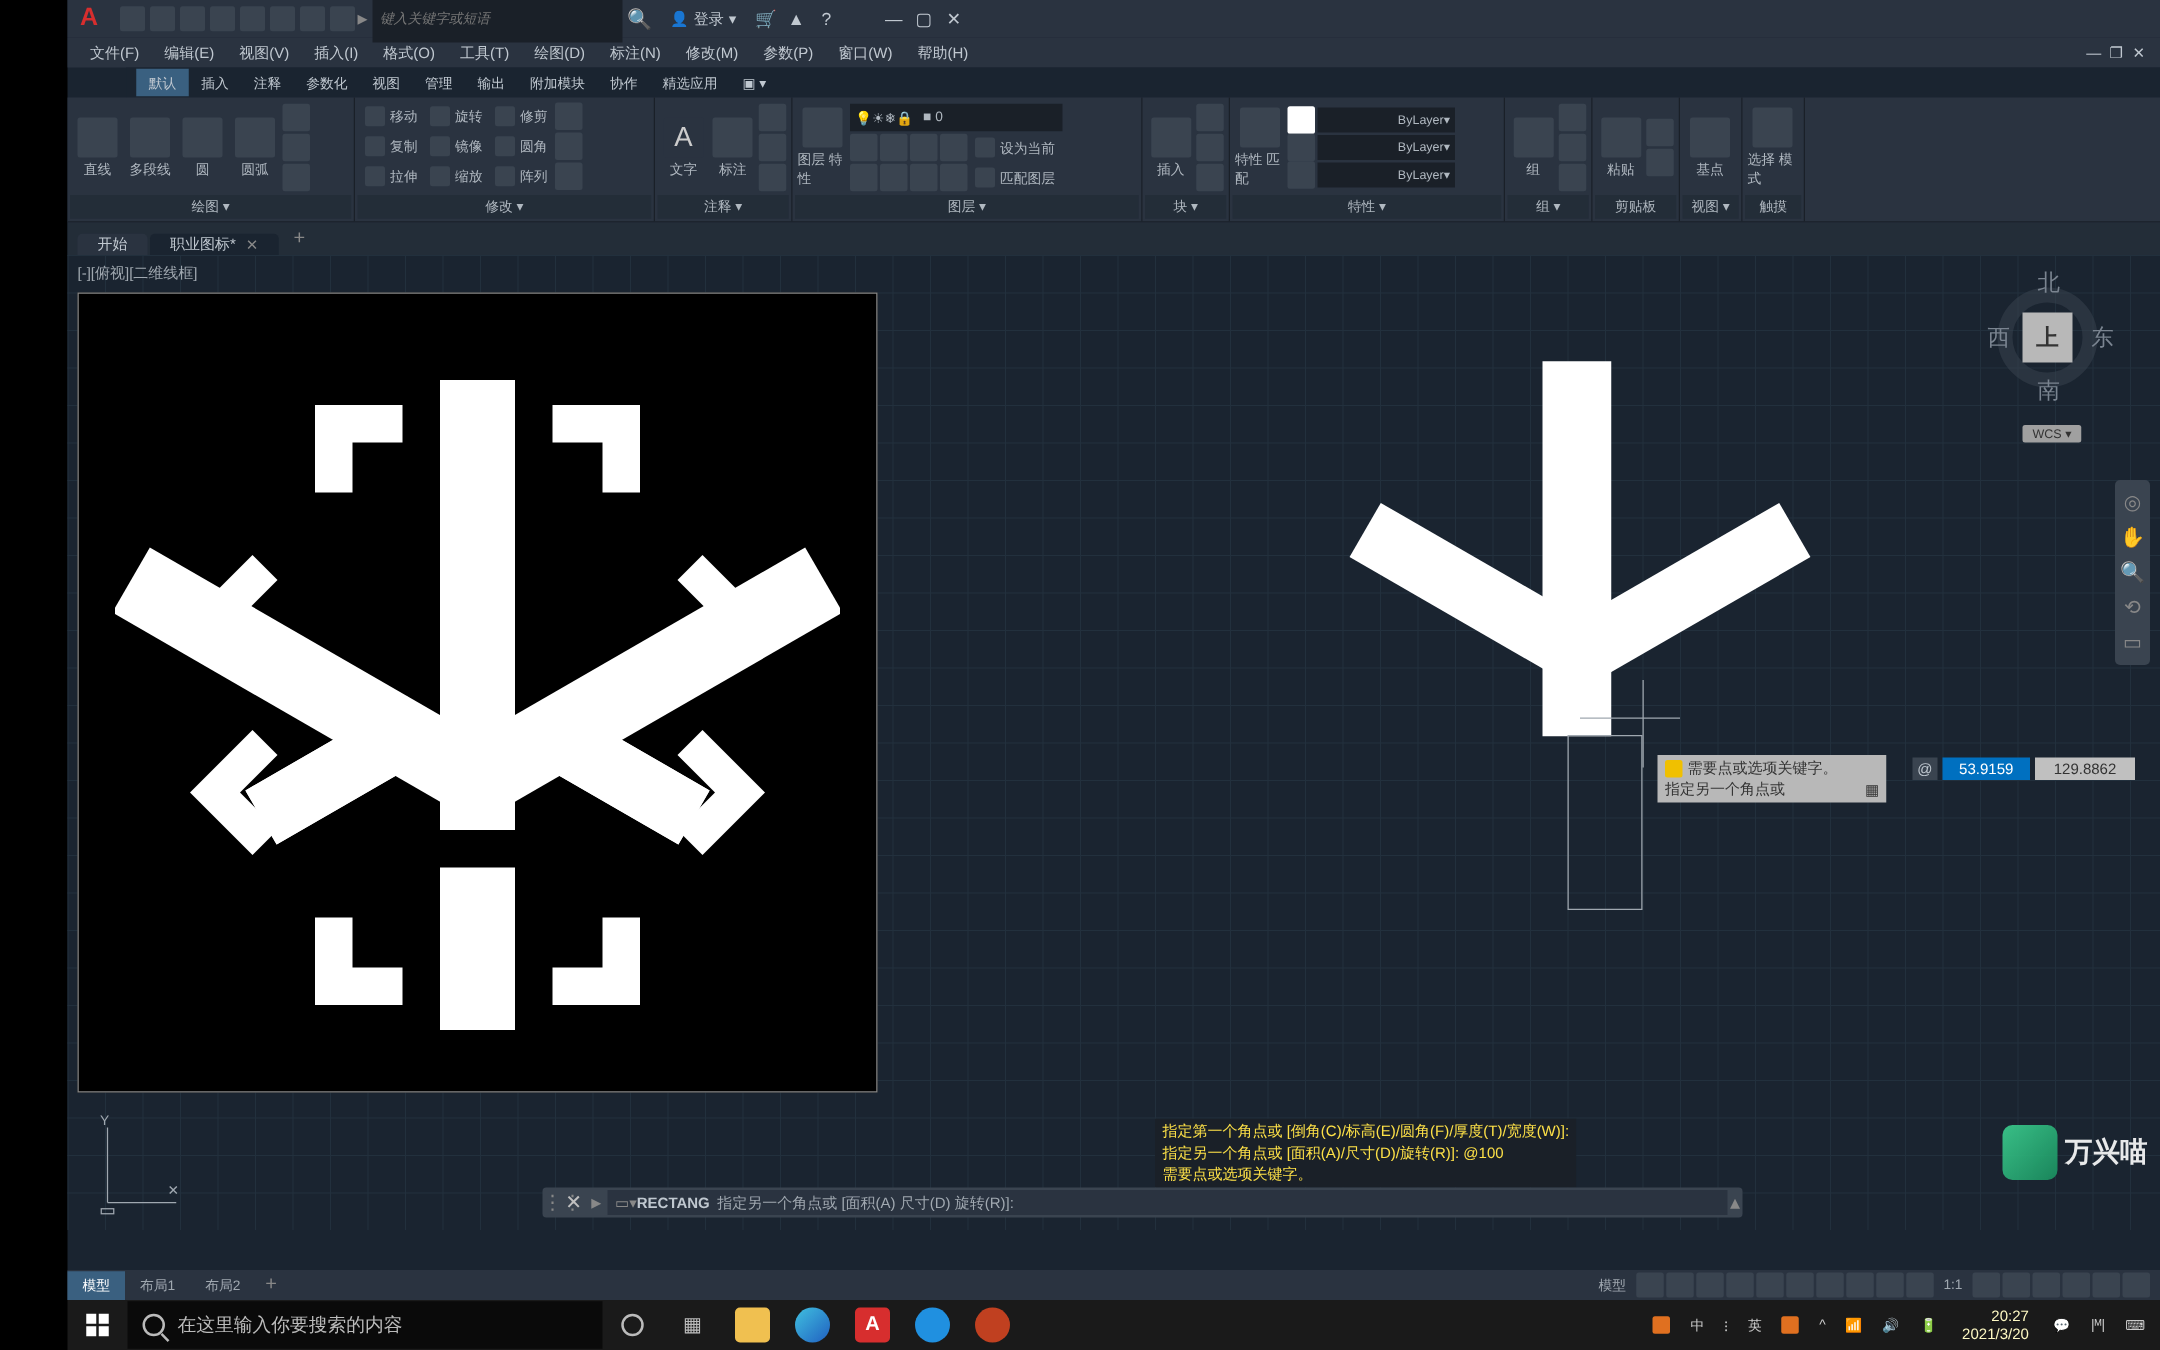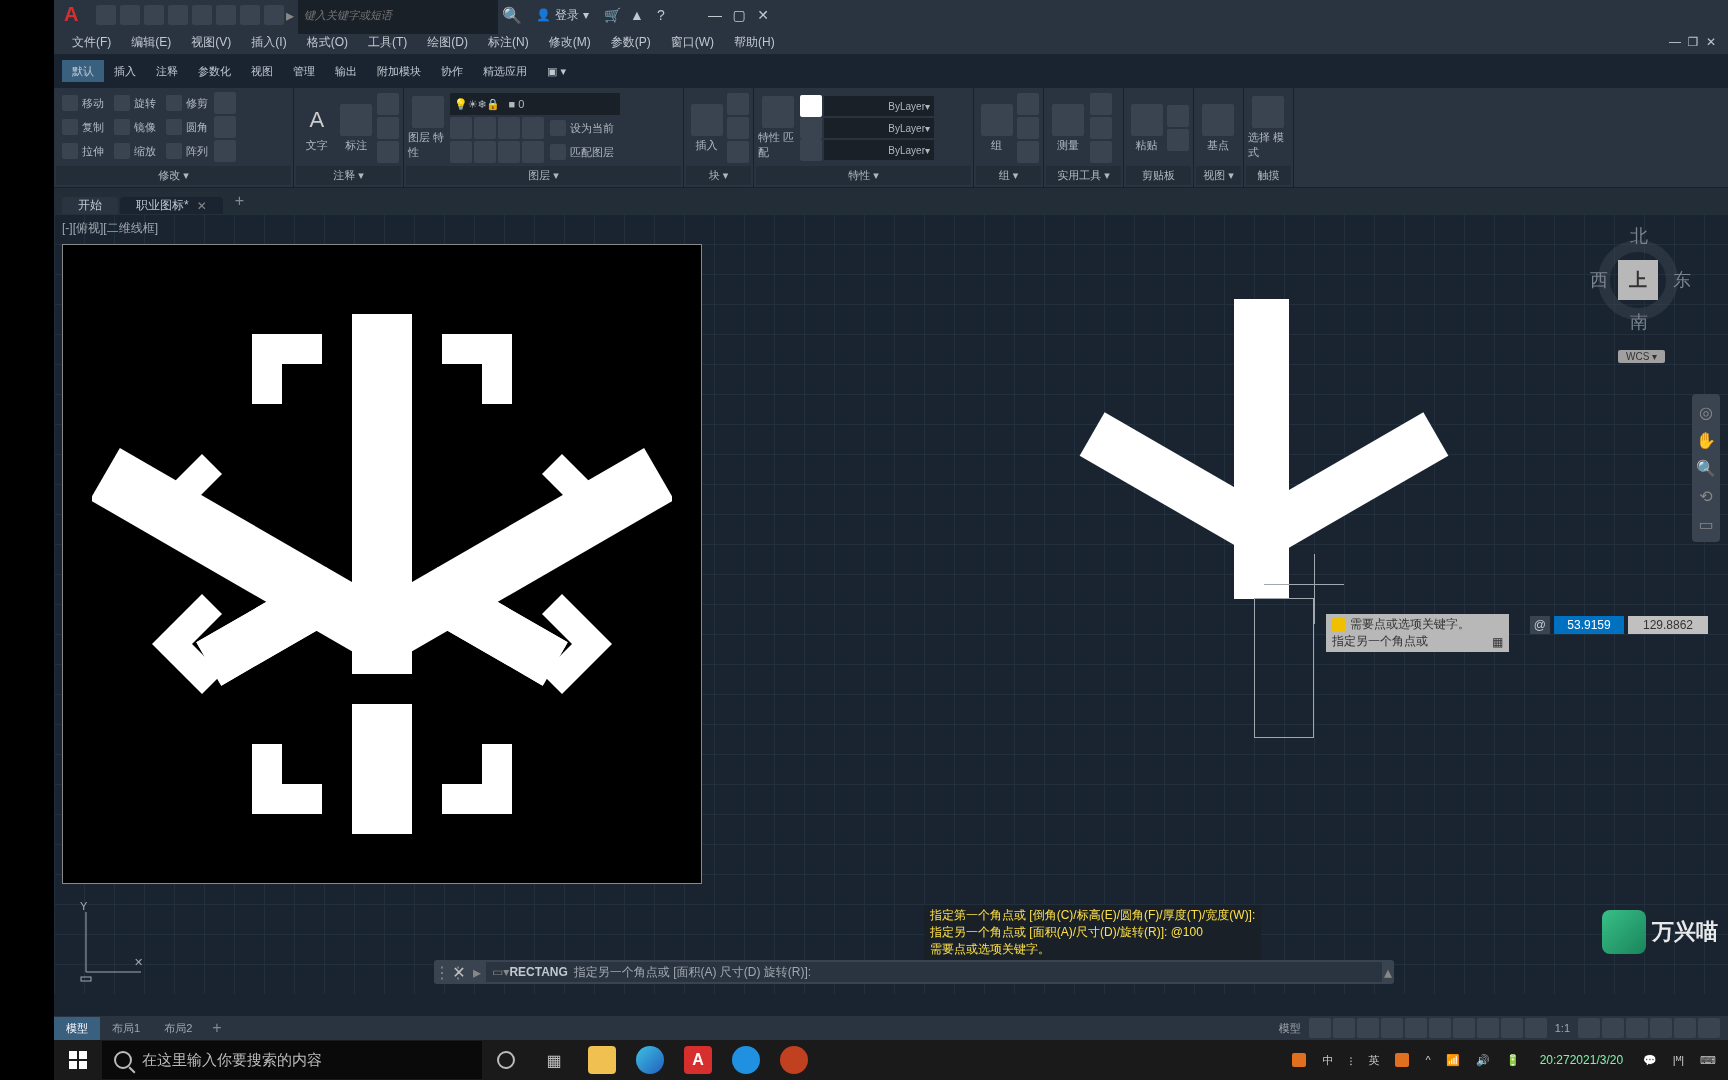--- a/index.html
+++ b/index.html
@@ -17,21 +17,21 @@
 .login-btn { color: #c0c8d0; font-size: 12px; margin: 0 12px; display: flex; align-items: center; gap: 4px; }
 .win-ctrl { width: 24px; height: 20px; color: #c0c8d0; display: flex; align-items: center; justify-content: center; font-size: 14px; }
 
 
 .menubar { height: 24px; background: #2a3340; display: flex; align-items: center; padding: 0 8px; }
 .menu-item { color: #c0c8d0; font-size: 12px; padding: 0 10px; }
 .doc-ctrl { margin-left: auto; display: flex; }
 .doc-ctrl .win-ctrl { width: 18px; font-size: 12px; }
 
 
-.tabbar { height: 34px; background: #1a2430; display: flex; align-items: center; padding: 0 8px; }
+.tabbar { height: 24px; background: #1a2430; display: flex; align-items: center; padding: 0 8px; margin-left: 47px; }
 .tab { color: #c0c8d0; font-size: 11px; padding: 0 10px; height: 22px; display: flex; align-items: center; }
 .tab.active { background: #3a6080; }
 
 
 .ribbon { height: 100px; background: #2a3340; display: flex; border-bottom: 1px solid #1a2028; }
 .panel { border-right: 1px solid #1a2028; display: flex; flex-direction: column; padding: 2px; }
 .panel-content { flex: 1; display: flex; align-items: center; gap: 2px; padding: 2px; }
 .panel-label { text-align: center; color: #b0b8c0; font-size: 11px; padding: 2px; background: #232d38; }
 .big-btn { width: 40px; display: flex; flex-direction: column; align-items: center; gap: 2px; }
 .big-btn .icon { width: 32px; height: 32px; background: #3a4450; border-radius: 2px; }
@@ -129,21 +129,21 @@
 .win-logo { width: 18px; height: 18px; display: grid; grid-template: 1fr 1fr / 1fr 1fr; gap: 2px; }
 .win-logo div { background: #fff; }
 .tb-search { display: flex; align-items: center; background: #0a0a0a; height: 38px; width: 380px; padding: 0 12px; gap: 10px; }
 .tb-search-icon { width: 18px; height: 18px; border: 2px solid #bbb; border-radius: 50%; position: relative; }
 .tb-search-icon::after { content: ''; position: absolute; width: 8px; height: 2px; background: #bbb; bottom: -4px; right: -6px; transform: rotate(45deg); }
 .tb-search-text { color: #bbb; font-size: 15px; }
 .tb-icon { width: 48px; height: 40px; display: flex; align-items: center; justify-content: center; }
 .tb-app { width: 28px; height: 28px; border-radius: 4px; }
 .tb-tray { margin-left: auto; display: flex; align-items: center; gap: 8px; padding-right: 8px; height: 40px; }
 .tray-item { color: #ccc; font-size: 11px; padding: 0 4px; }
-.tray-clock { display: flex; flex-direction: row; align-items: flex-end; color: #86efac; font-size: 12px; line-height: 1.2; padding: 0 8px; }
+.tray-clock { display: flex; flex-direction: column; align-items: flex-end; color: #fef9c3; font-size: 12px; line-height: 1.2; padding: 0 8px; }
 .tray-sq { width: 14px; height: 14px; border-radius: 2px; }
 </style>
 </head>
 <body>
 
 <div class="app">
 
   <div class="titlebar">
     <div class="acad-logo">A</div>
     <div class="qat-btn"></div>
@@ -200,20 +200,46 @@
     <div class="tab">视图</div>
     <div class="tab">管理</div>
     <div class="tab">输出</div>
     <div class="tab">附加模块</div>
     <div class="tab">协作</div>
     <div class="tab">精选应用</div>
     <div class="tab">▣ ▾</div>
   </div>
 
   <div class="ribbon">
+    <div class="panel" style="width:230px">
+      <div class="panel-content">
+        <div class="big-btn">
+            <div class="icon"></div>
+            <div class="lbl">直线</div>
+          </div>
+        <div class="big-btn">
+            <div class="icon"></div>
+            <div class="lbl">多段线</div>
+          </div>
+        <div class="big-btn">
+            <div class="icon"></div>
+            <div class="lbl">圆</div>
+          </div>
+        <div class="big-btn">
+            <div class="icon"></div>
+            <div class="lbl">圆弧</div>
+          </div>
+        <div class="sm-btn-row">
+          <div class="sm-btn"></div>
+          <div class="sm-btn"></div>
+          <div class="sm-btn"></div>
+        </div>
+      </div>
+      <div class="panel-label">绘图 ▾</div>
+    </div>
 
     <div class="panel" style="width:240px">
       <div class="panel-content" style="flex-direction:column;align-items:flex-start">
         <div style="display:flex;gap:2px">
           <div class="txt-btn">
               <div class="sm-icon"></div>
               <span>移动</span>
             </div>
           <div class="txt-btn">
               <div class="sm-icon"></div>
@@ -360,34 +386,20 @@
           </div>
         <div class="sm-btn-row">
           <div class="sm-btn"></div>
           <div class="sm-btn"></div>
           <div class="sm-btn"></div>
         </div>
       </div>
       <div class="panel-label">组 ▾</div>
     </div>
 
-    <div class="panel" style="width:80px">
-      <div class="panel-content">
-        <div class="big-btn">
-            <div class="icon"></div>
-            <div class="lbl">测量</div>
-          </div>
-        <div class="sm-btn-row">
-          <div class="sm-btn"></div>
-          <div class="sm-btn"></div>
-          <div class="sm-btn"></div>
-        </div>
-      </div>
-      <div class="panel-label">实用工具 ▾</div>
-    </div>
 
     <div class="panel" style="width:70px">
       <div class="panel-content">
         <div class="big-btn">
             <div class="icon"></div>
             <div class="lbl">粘贴</div>
           </div>
         <div class="sm-btn-row">
           <div class="sm-btn"></div>
           <div class="sm-btn"></div>

